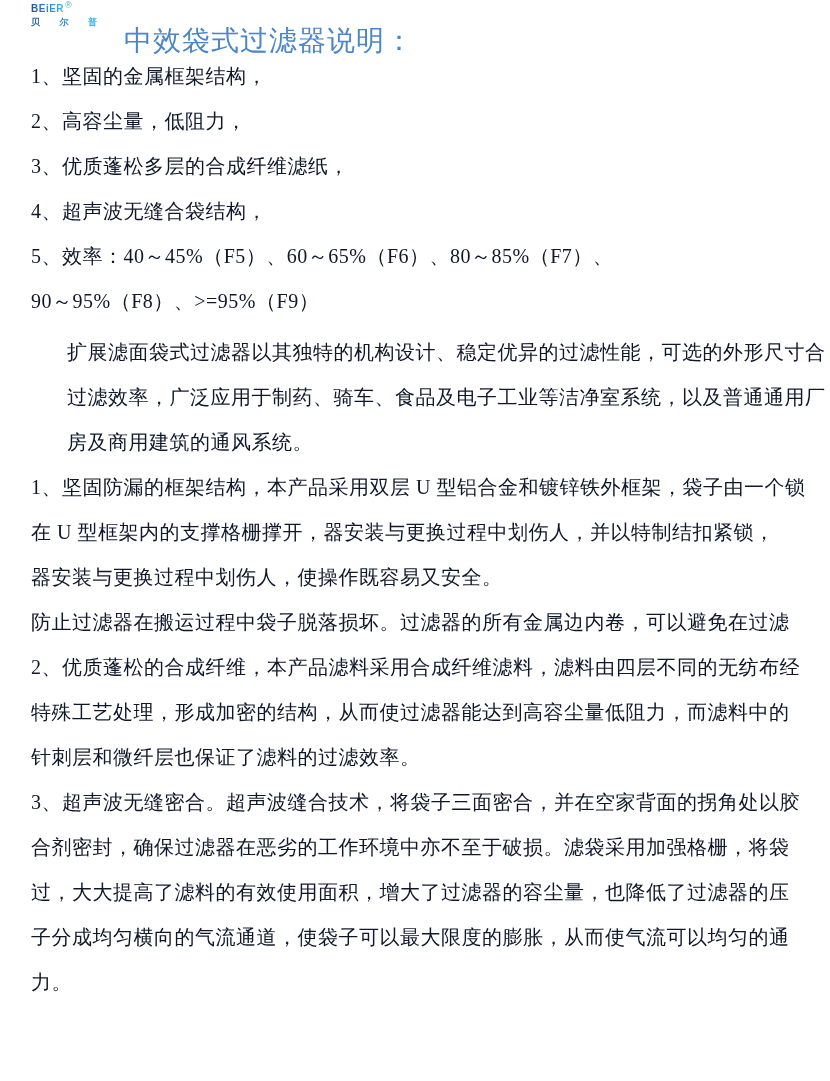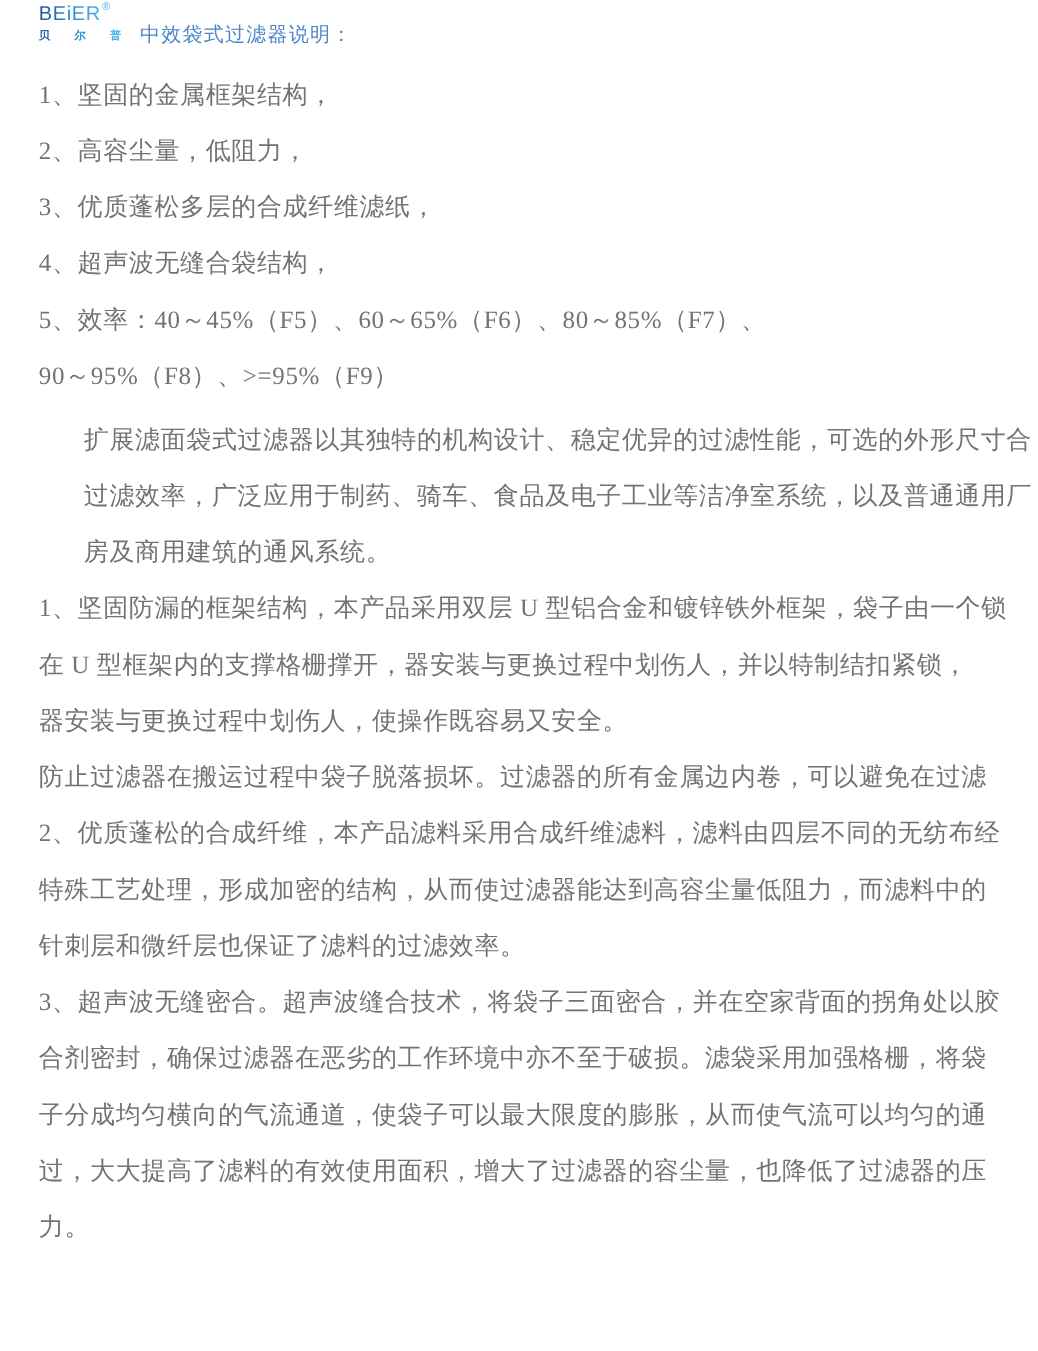--- a/index.html
+++ b/index.html
@@ -26,22 +26,22 @@
     top: 4px;
     width: 72px;
   }
   .brand-row {
     display: flex;
     align-items: flex-start;
     line-height: 1;
   }
   .brand {
     font-family: "Liberation Sans", "DejaVu Sans", sans-serif;
-    font-weight: normal;
-    font-size: 16px;
+    font-weight: bold;
+    font-size: 10px;
     letter-spacing: 0.5px;
     background: linear-gradient(90deg, #1e4fa0 0%, #2f8fd0 55%, #45b6e8 100%);
     -webkit-background-clip: text;
     background-clip: text;
     color: transparent;
     text-align: center;
   }
   .reg {
     font-family: "Liberation Sans", "DejaVu Sans", sans-serif;
     font-size: 9px;
@@ -57,22 +57,22 @@
     justify-content: space-between;
     font-family: "Liberation Sans", "DejaVu Sans", sans-serif;
     font-weight: bold;
     font-size: 9px;
     line-height: 1;
   }
   .title {
     position: absolute;
     left: 112px;
     top: 12px;
-    margin: 0;
-    font-size: 16px;
+    margin: 12px;
+    font-size: 28px;
     font-weight: 400;
     letter-spacing: 1px;
     line-height: 34px;
   }
   
   .content {
     padding: 0 17px 0 31px;
   }
   .para {
     margin: 0;
@@ -101,21 +101,21 @@
       </div>
       <div class="sub" data-name="logo-chinese-name">
         <span data-name="logo-chinese-char" style="color: rgb(36, 104, 176);">贝</span>
         <span data-name="logo-chinese-char" style="color: rgb(47, 143, 208);">尔</span>
         <span data-name="logo-chinese-char" style="color: rgb(69, 182, 232);">普</span>
       </div>
     </div>
     <h1 class="title" data-name="page-title" style="color: rgb(74, 134, 200);">中效袋式过滤器说明：</h1>
   </header>
 
-  <main class="content" id="content" data-name="document-body" style="color: #737373;">
+  <main class="content" id="content" data-name="document-body" style="color: #0f172a;">
       <div class="para" data-name="feature-1">
         <div class="line" data-name="text-line">1、坚固的金属框架结构，</div>
       </div>
       <div class="para" data-name="feature-2">
         <div class="line" data-name="text-line">2、高容尘量，低阻力，</div>
       </div>
       <div class="para" data-name="feature-3">
         <div class="line" data-name="text-line">3、优质蓬松多层的合成纤维滤纸，</div>
       </div>
       <div class="para" data-name="feature-4">
@@ -139,18 +139,18 @@
         <div class="line" data-name="text-line">防止过滤器在搬运过程中袋子脱落损坏。过滤器的所有金属边内卷，可以避免在过滤</div>
       </div>
       <div class="para" data-name="structure-item-2">
         <div class="line" data-name="text-line">2、优质蓬松的合成纤维，本产品滤料采用合成纤维滤料，滤料由四层不同的无纺布经</div>
         <div class="line" data-name="text-line">特殊工艺处理，形成加密的结构，从而使过滤器能达到高容尘量低阻力，而滤料中的</div>
         <div class="line" data-name="text-line">针刺层和微纤层也保证了滤料的过滤效率。</div>
       </div>
       <div class="para" data-name="structure-item-3">
         <div class="line" data-name="text-line">3、超声波无缝密合。超声波缝合技术，将袋子三面密合，并在空家背面的拐角处以胶</div>
         <div class="line" data-name="text-line">合剂密封，确保过滤器在恶劣的工作环境中亦不至于破损。滤袋采用加强格栅，将袋</div>
+        <div class="line" data-name="text-line">过，大大提高了滤料的有效使用面积，增大了过滤器的容尘量，也降低了过滤器的压</div>
         <div class="line" data-name="text-line">子分成均匀横向的气流通道，使袋子可以最大限度的膨胀，从而使气流可以均匀的通</div>
-        <div class="line" data-name="text-line">过，大大提高了滤料的有效使用面积，增大了过滤器的容尘量，也降低了过滤器的压</div>
         <div class="line" data-name="text-line">力。</div>
       </div>
     </main>
 </div>
 
 </body></html>

